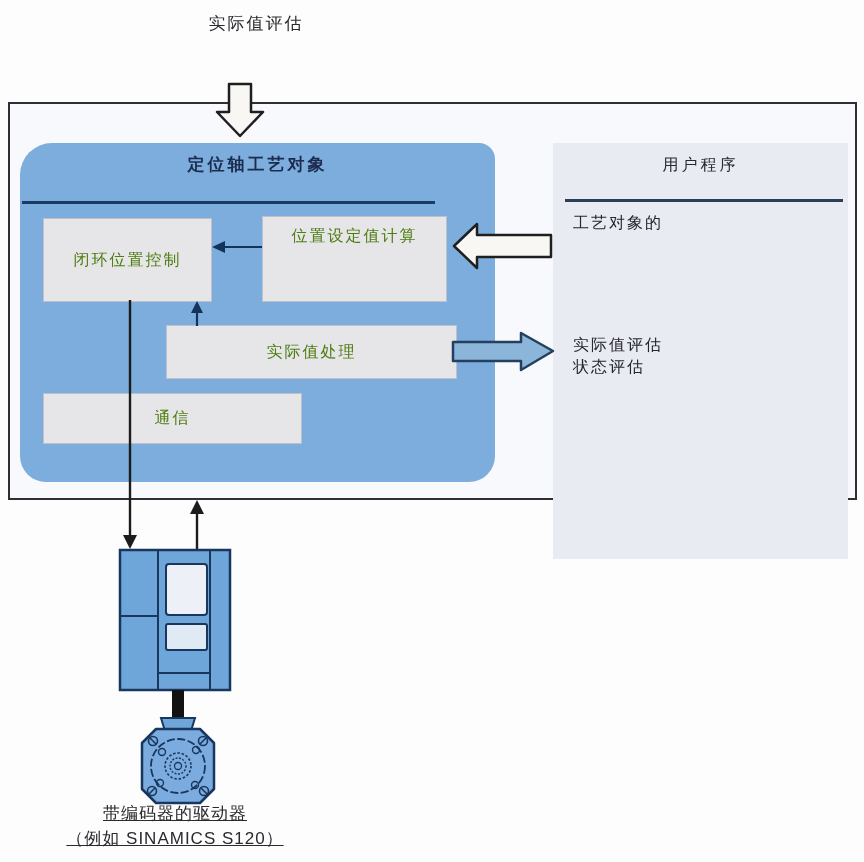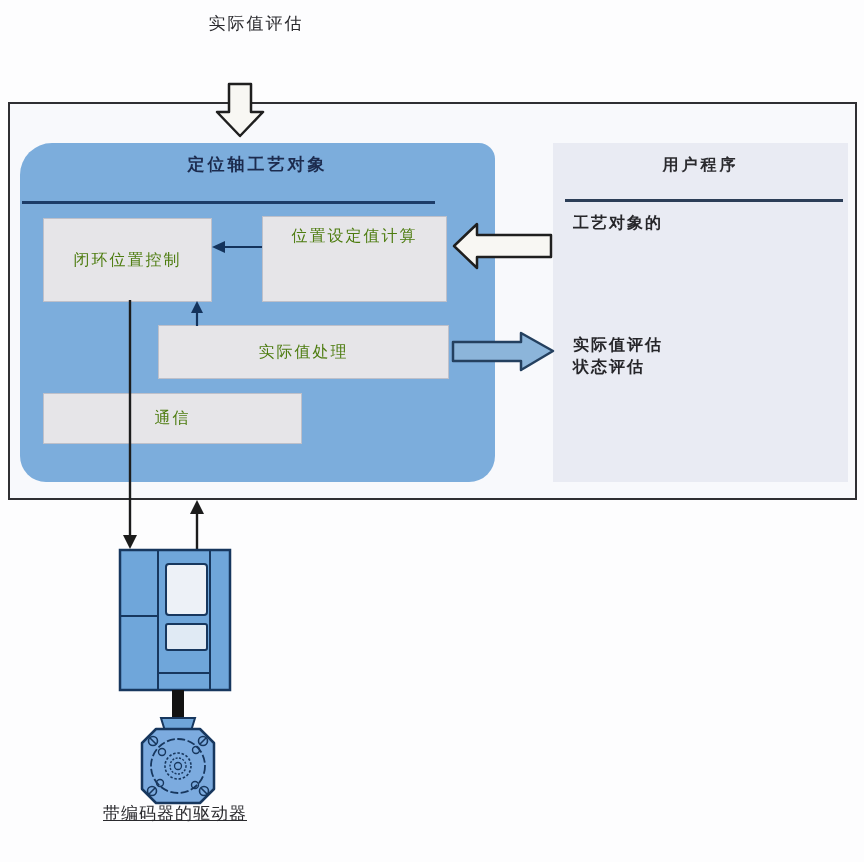--- a/index.html
+++ b/index.html
@@ -44,24 +44,24 @@
     position:absolute;left:2px;top:58px;width:413px;height:3px;background:#1c3c68;
   }
   .block{
     background:var(--block-bg);
     border:1px solid rgba(70,85,110,0.25);
     display:flex;align-items:center;justify-content:center;
     font-size:16px;letter-spacing:2px;color:#4d7c0f;
   }
   .blk-pos-control{left:43px;top:218px;width:167px;height:82px;}
   .blk-setpoint{left:262px;top:216px;width:185px;height:86px;align-items:flex-start;padding-top:9px;box-sizing:border-box;}
-  .blk-actual{left:158px;top:325px;width:289px;height:52px;}
+  .blk-actual{left:166px;top:325px;width:289px;height:52px;}
   .blk-comm{left:43px;top:393px;width:257px;height:49px;}
   .panel{
-    left:553px;top:143px;width:295px;height:339px;background:var(--panel-bg);font-weight:bold;
+    left:553px;top:143px;width:295px;height:416px;background:var(--panel-bg);
   }
   .panel-title{
     position:absolute;left:0;top:12px;width:100%;text-align:center;
     font-size:16px;letter-spacing:3px;color:#2a2a2e;
   }
   .panel-sep{position:absolute;left:12px;top:56px;width:278px;height:2.5px;background:#2c3e57;}
   .panel-motion{position:absolute;left:20px;top:70px;font-size:16px;letter-spacing:2px;}
   .panel-eval{position:absolute;left:20px;top:191px;font-size:16px;letter-spacing:2px;line-height:22px;}
   .drive-caption{
     left:50px;top:801px;width:250px;text-align:center;
@@ -103,20 +103,21 @@
     <div class="panel-sep"></div>
     <div class="panel-motion">工艺对象的</div>
     <div class="panel-eval">
       <div>实际值评估</div>
       <div>状态评估</div>
     </div>
   </div>
 
   <div class="abs drive-caption">
     <div>带编码器的驱动器</div>
+    <div>（例如 SINAMICS S120）</div>
   </div>
 
   <svg class="overlay" width="864" height="862" viewBox="0 0 864 862">
 
     <path d="M229,84 L229,112 L217,112 L240,136 L263,112 L251,112 L251,84 Z" fill="var(--arrow-white)" stroke="#1f1f1f" stroke-width="2.5" stroke-linejoin="round"></path>
 
     <path d="M454,246 L477,224 L477,235 L551,235 L551,257 L477,257 L477,268 Z" fill="var(--arrow-white)" stroke="#1f1f1f" stroke-width="2.5" stroke-linejoin="round"></path>
 
     <path d="M453,342 L521,342 L521,333 L553,351 L521,370 L521,361 L453,361 Z" fill="var(--arrow-blue)" stroke="#24405f" stroke-width="2.5" stroke-linejoin="round"></path>
 

